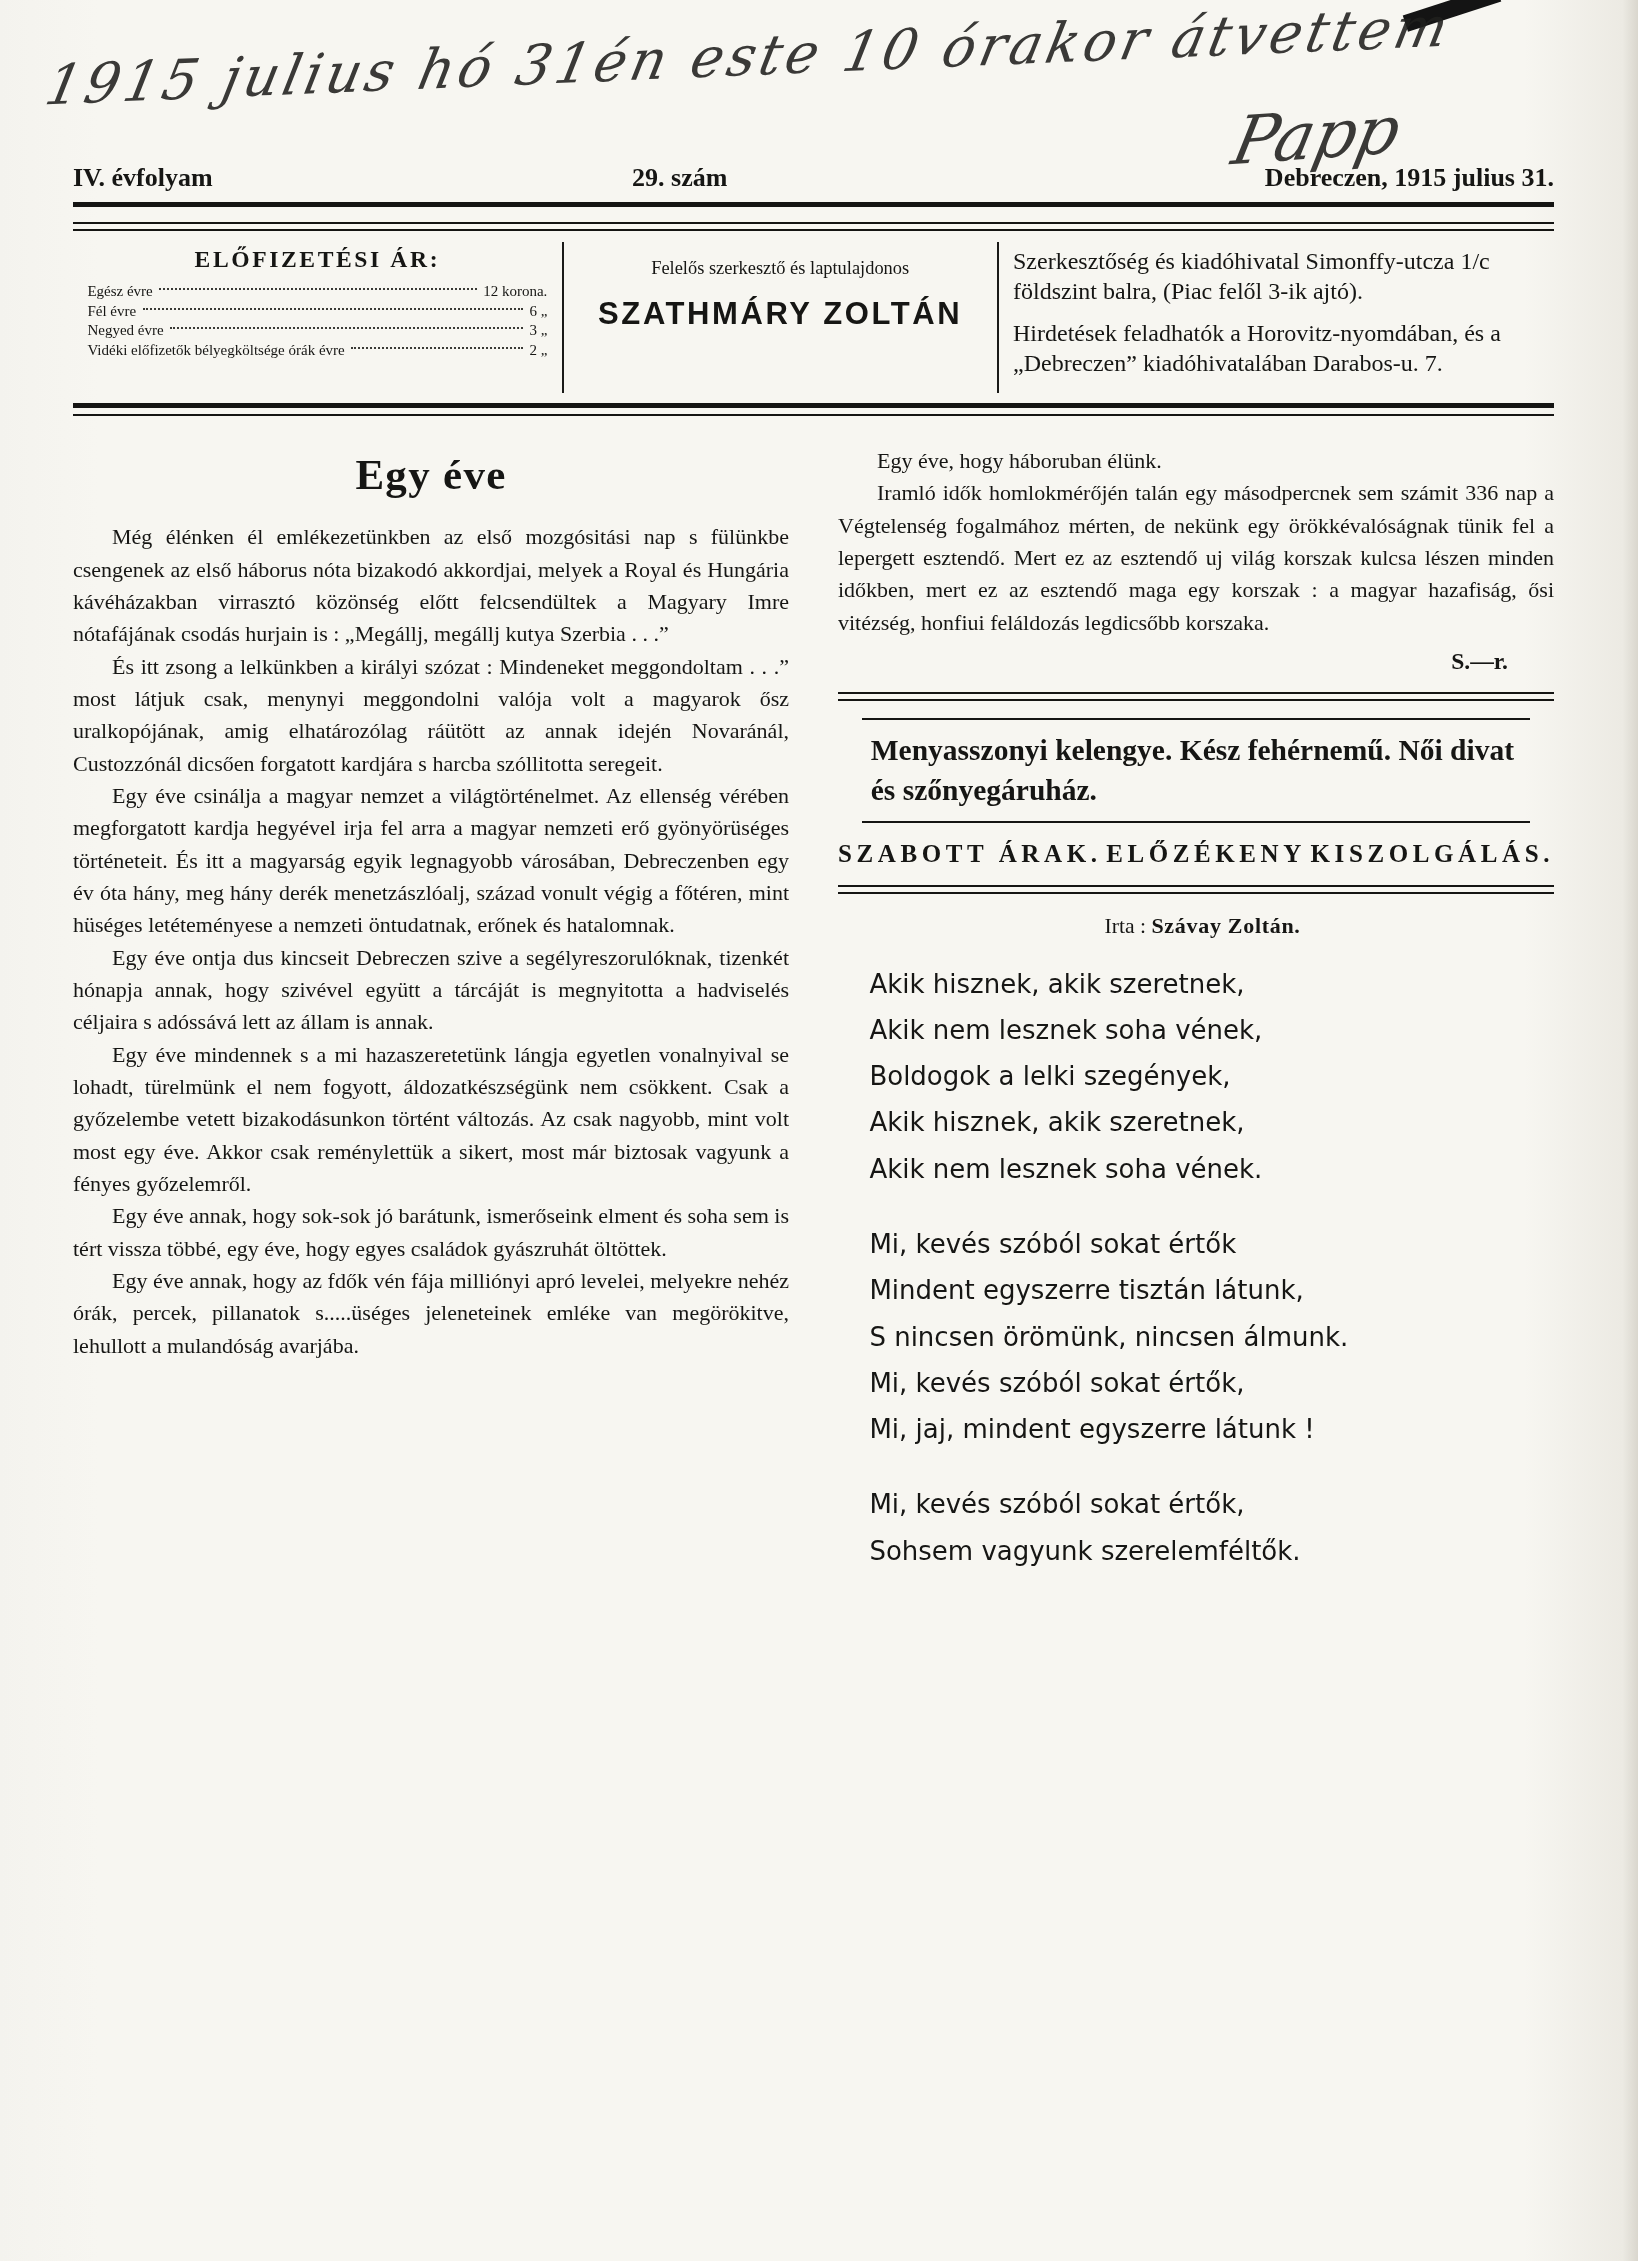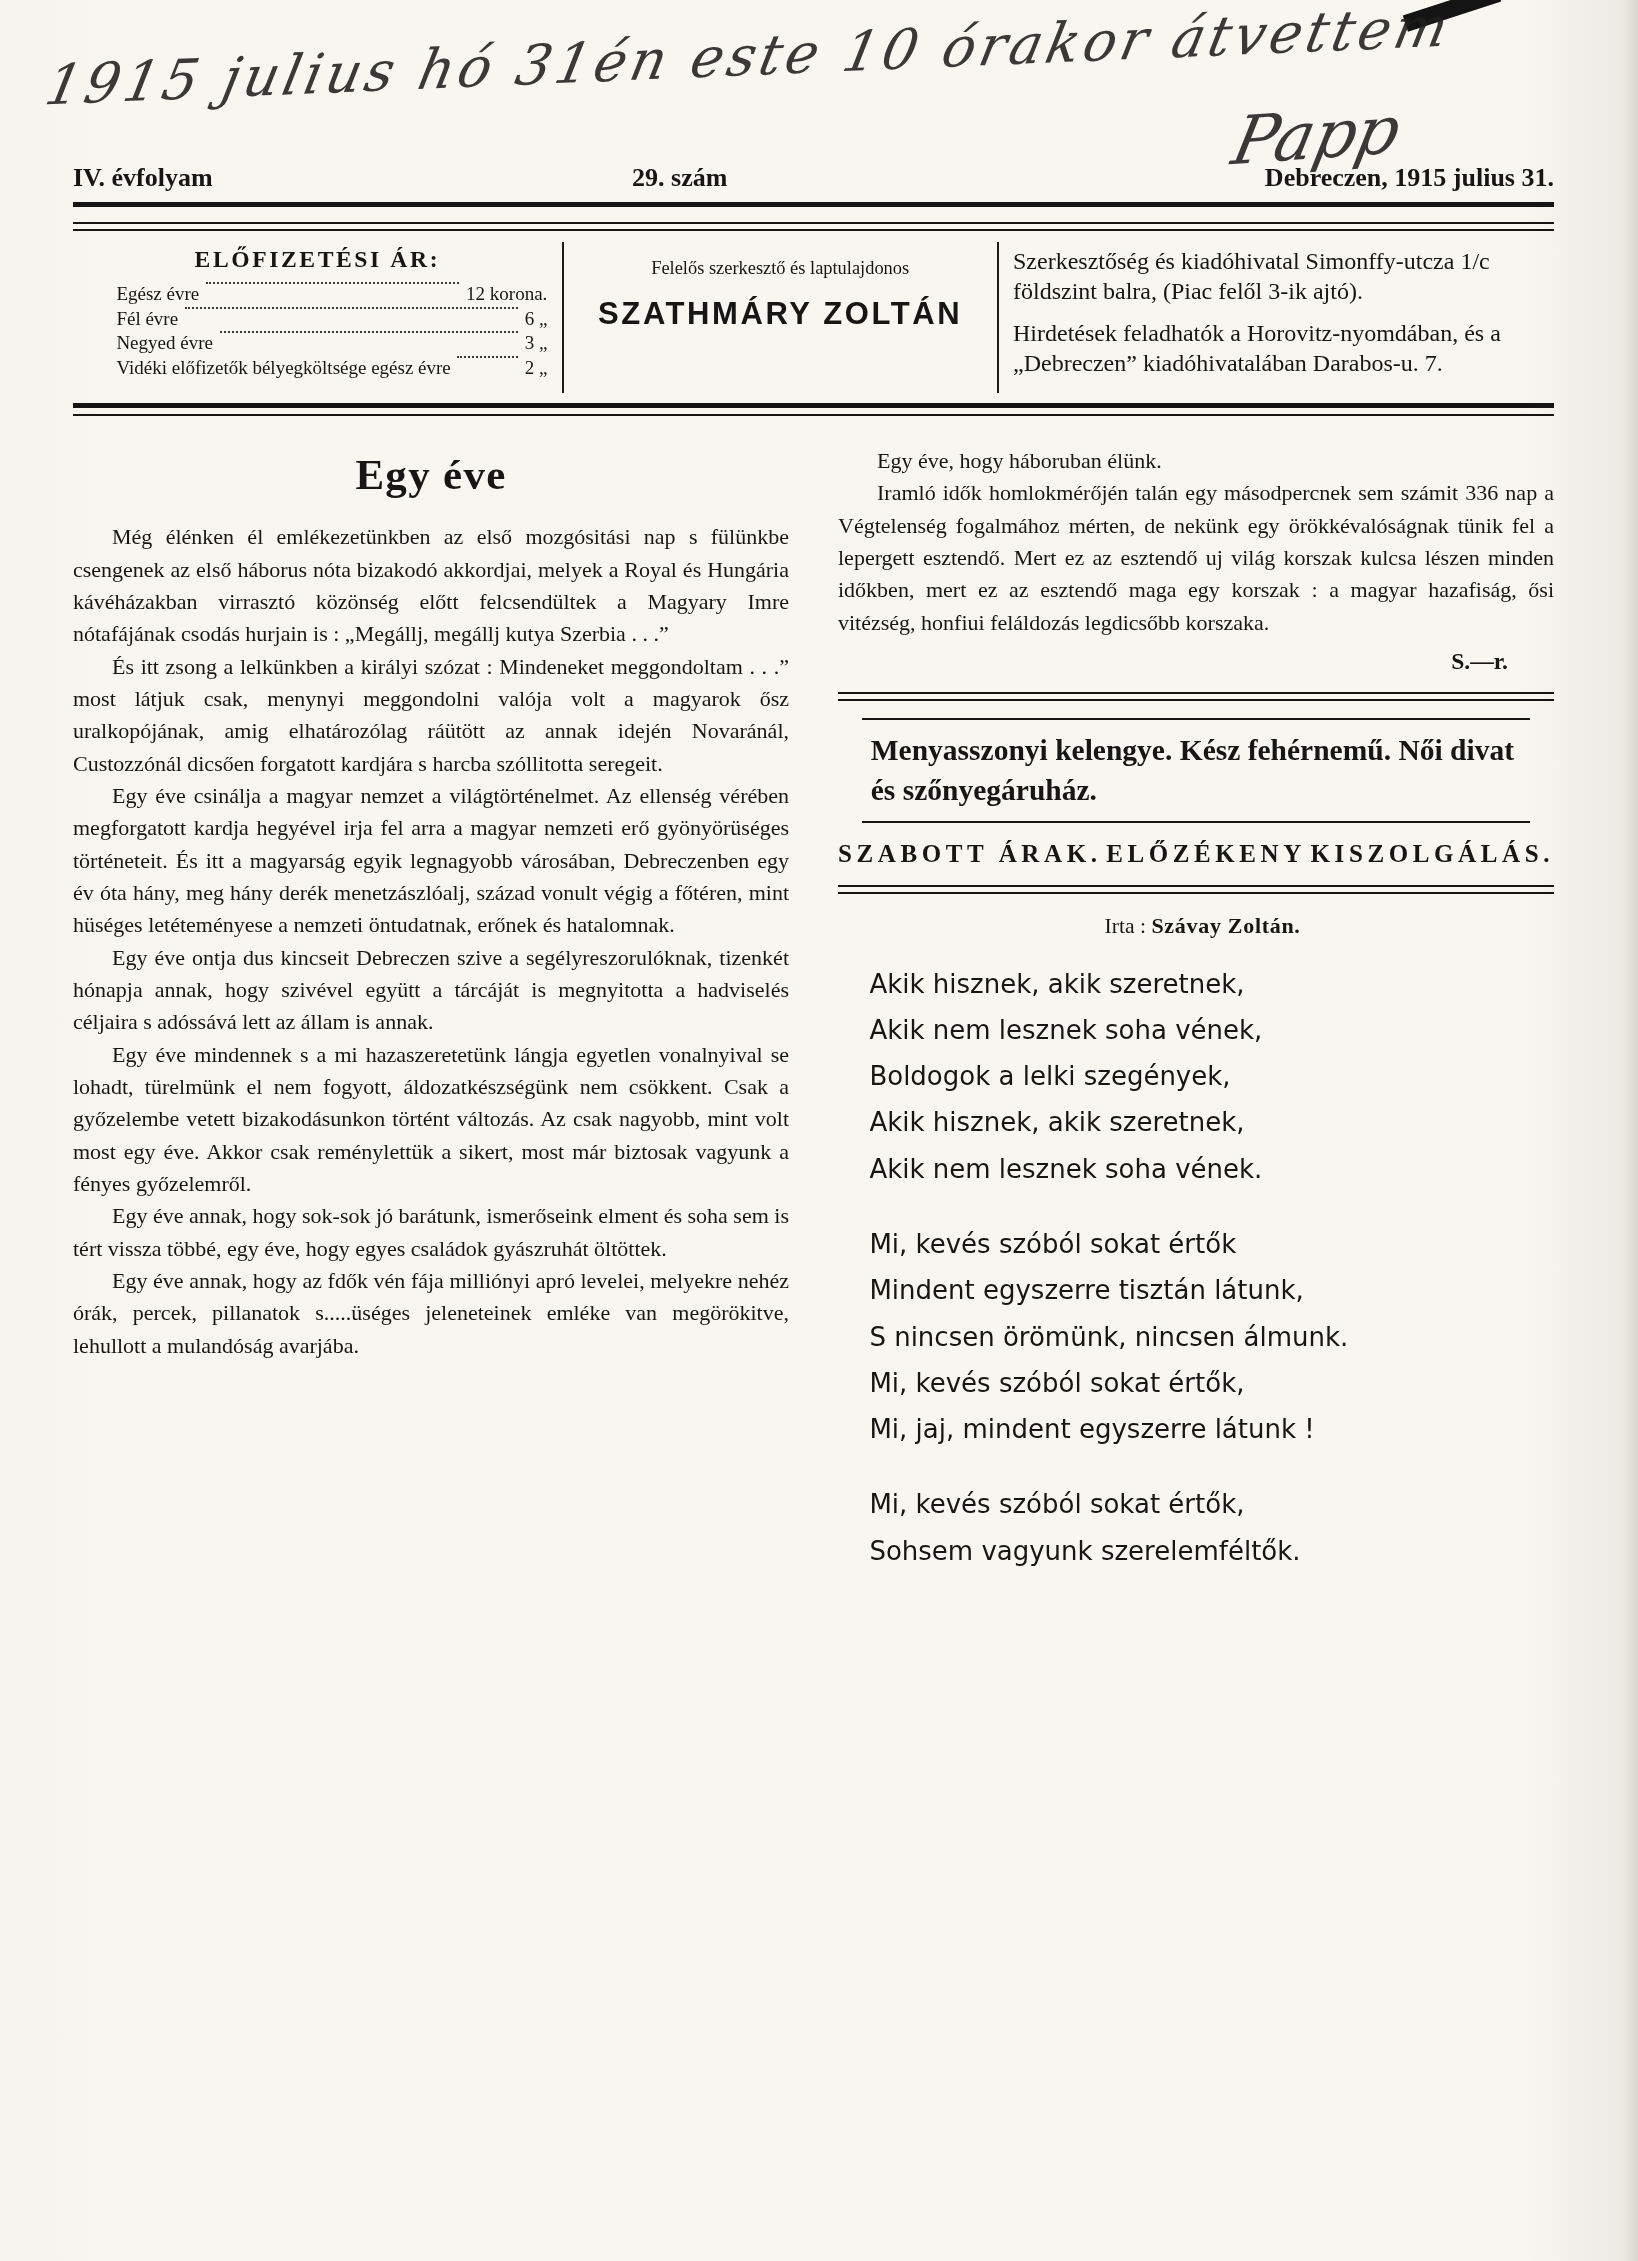--- a/index.html
+++ b/index.html
@@ -58,21 +58,21 @@
   }
   .rule-double{border-top:2.6px solid #151513;border-bottom:2.6px solid #151513;height:5.9px;margin-top:14.4px;}
   .rule-double.thick{border-top-width:5.9px;border-bottom-width:2.6px;height:6.6px;margin-top:0;}
   
   .infobox{display:flex;align-items:stretch;padding:10.5px 0 9.2px;}
   .info-col{box-sizing:border-box;padding:3.9px 14.4px;}
   .info-sub{width:33%;}
   .info-ed{width:29.5%;border-left:2px solid #1a1a18;border-right:2px solid #1a1a18;text-align:center;}
   .info-off{width:37.5%;font-size:24px;line-height:1.25;}
   .sub-heading{text-align:center;font-weight:bold;font-size:23.6px;letter-spacing:2.6px;margin-bottom:9.2px;}
-  .sub-row{display:flex;align-items:flex-start;font-size:19px;line-height:1.3;margin-left:29px;}
+  .sub-row{display:flex;align-items:center;font-size:15px;line-height:1.3;}
   .sub-row .dots{flex:1;border-bottom:2px dotted #3a3a36;margin:0 6.6px 4.6px;min-width:13px;}
   .ed-role{font-size:18.4px;margin-top:11.8px;}
   .ed-name{font-family:"Liberation Sans",sans-serif;font-weight:bold;font-size:31px;letter-spacing:2.6px;margin-top:17px;}
   .info-off p{margin:0 0 11.8px;}
   
   .columns{display:flex;gap:49px;margin-top:29px;}
   .col{width:50%;box-sizing:border-box;}
   .article-title{
     text-align:center;font-weight:bold;font-size:43px;margin:5.2px 0 22px;letter-spacing:1.3px;
   }
@@ -145,21 +145,21 @@
         <span>Fél évre</span>
         <span class="dots"></span>
         <span>6 „</span>
       </div>
       <div class="sub-row">
         <span>Negyed évre</span>
         <span class="dots"></span>
         <span>3 „</span>
       </div>
       <div class="sub-row">
-        <span>Vidéki előfizetők bélyegköltsége egész évre</span>
+        <span>Vidéki előfizetők bélyegköltsége órák évre</span>
         <span class="dots"></span>
         <span>2 „</span>
       </div>
     </div>
     <div class="info-col info-ed">
       <div class="ed-role">Felelős szerkesztő és laptulajdonos</div>
       <div class="ed-name">SZATHMÁRY ZOLTÁN</div>
     </div>
     <div class="info-col info-off">
       <p>Szerkesztőség és kiadóhivatal Simonffy-utcza 1/c földszint balra, (Piac felől 3-ik ajtó).</p>

